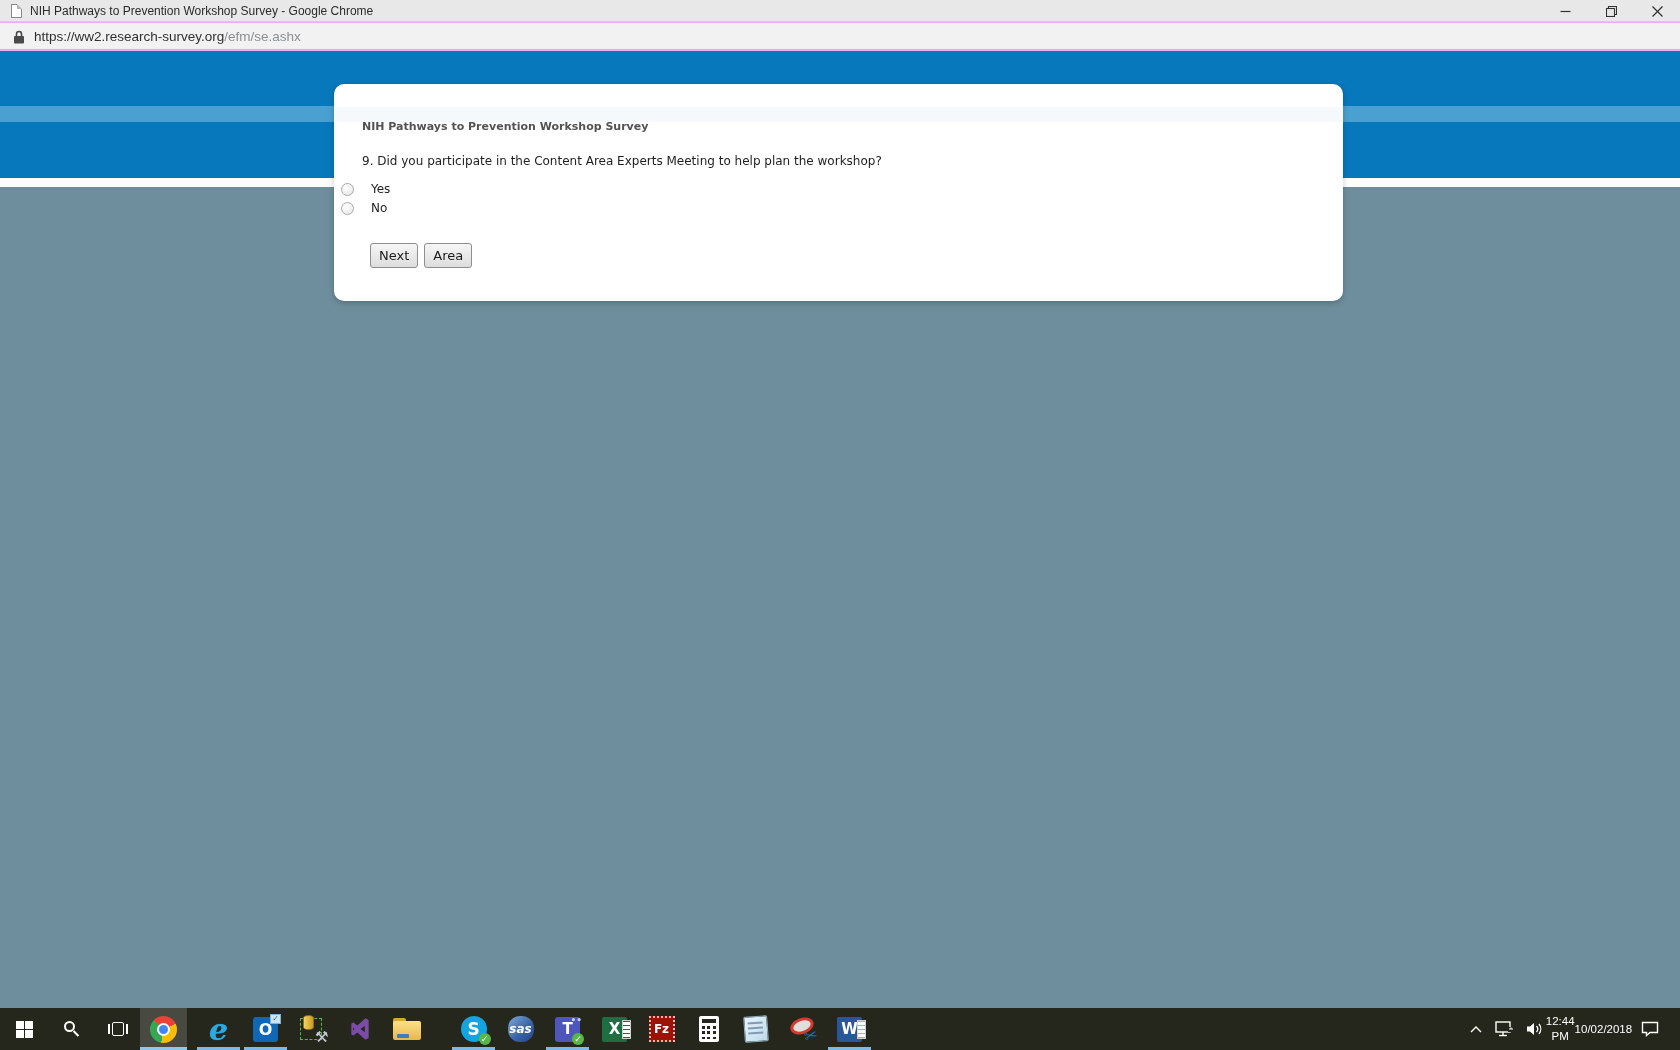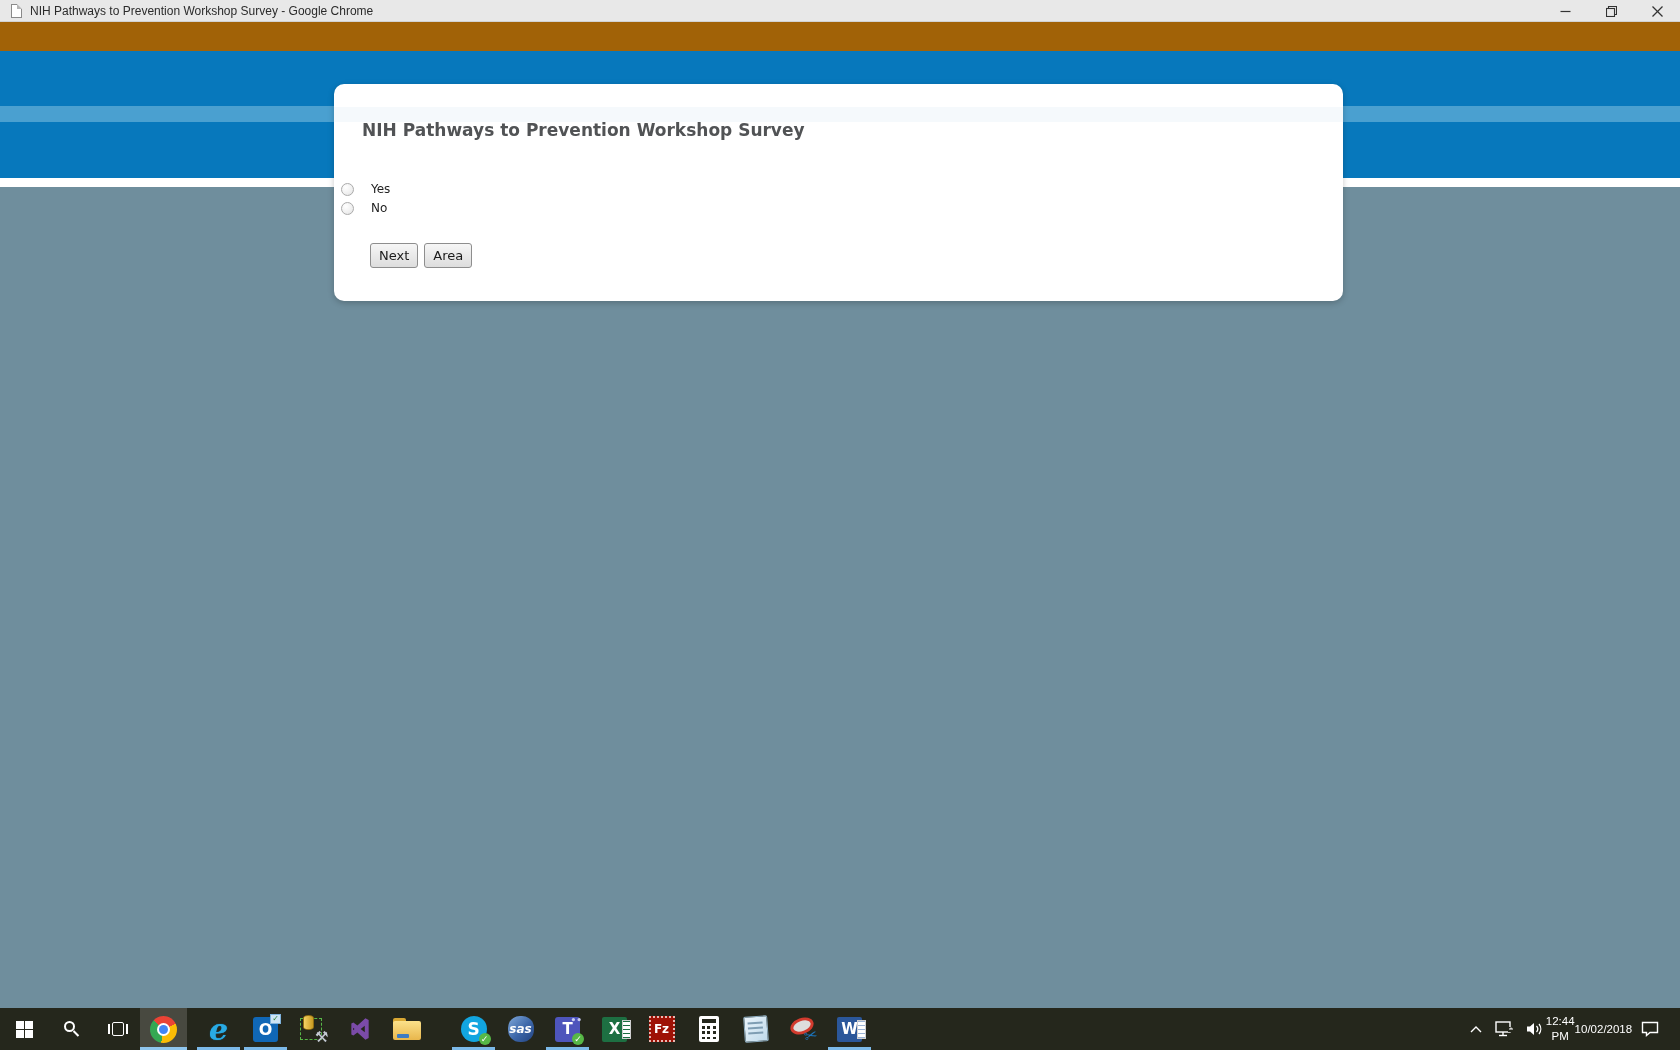--- a/index.html
+++ b/index.html
@@ -1,18 +1,18 @@
 <!DOCTYPE html>
 <html><head>
 <meta charset="utf-8">
 <style>
   * { margin:0; padding:0; box-sizing:border-box; }
   html,body { width:1680px; height:1050px; overflow:hidden; }
   body { font-family:"Liberation Sans", sans-serif; }
-  .screen { position:relative; width:1680px; height:1050px; background:#a16207; }
+  .screen { position:relative; width:1680px; height:1050px; background:#f0abfc; }
 
   
   .titlebar { position:absolute; top:0; left:0; width:1680px; height:22px;
               background:#E8E8E8; border-bottom:1px solid #D2D2D2; }
   .doc-icon { position:absolute; left:11px; top:4px; width:11px; height:14px;
               background:#fff; border:1px solid #8A8A8A; }
   .doc-icon::after { content:''; position:absolute; right:-1px; top:-1px;
               border-style:solid; border-width:0 5px 5px 0;
               border-color:#E8E8E8 #E8E8E8 #B5B5B5 #8A8A8A; }
   .win-title { position:absolute; left:30px; top:4px; font-size:12px; color:#2B2B2B; white-space:nowrap; }
@@ -32,21 +32,21 @@
   .band-blue-1 { position:absolute; top:0;  left:0; width:100%; height:55px; background:#0778BC; }
   .band-light  { position:absolute; top:55px; left:0; width:100%; height:16px; background:#4AA0D0; }
   .band-blue-2 { position:absolute; top:71px; left:0; width:100%; height:56px; background:#0778BC; }
   .band-white  { position:absolute; top:127px; left:0; width:100%; height:9px; background:#FFFFFF; }
 
   
   .card { position:absolute; left:334px; top:33px; width:1009px; height:217px;
           background:#FFFFFF; border-radius:10px; box-shadow:0 2px 6px rgba(0,0,0,0.22); }
   .card-strip { position:absolute; top:23px; left:0; width:100%; height:15px; background:#F5F9FC; }
   .survey-title { position:absolute; left:28px; top:36px; font-family:"DejaVu Sans", sans-serif;
-                  font-size:17px; font-weight:bold; color:#515355; white-space:nowrap; }
+                  font-size:11px; font-weight:bold; color:#515355; white-space:nowrap; }
   .survey-question { position:absolute; left:28px; top:70px; font-family:"DejaVu Sans", sans-serif;
                      font-size:12px; color:#1E1E1E; white-space:nowrap; }
   .opt-row { position:absolute; left:7px; height:18px; display:flex; align-items:center; }
   .opt-row.row-yes { top:96px; }
   .opt-row.row-no  { top:115px; }
   .radio { width:13px; height:13px; border-radius:50%; border:1px solid #ABABAB;
            background:radial-gradient(circle at 35% 30%, #FFFFFF 0%, #EFEFEF 60%, #DDDDDD 100%); }
   .opt-label { margin-left:17px; font-family:"DejaVu Sans", sans-serif; font-size:12px; color:#1E1E1E; }
   .btn-row { position:absolute; left:36px; top:159px; display:flex; gap:6px; }
   .nav-btn { font-family:"DejaVu Sans", sans-serif; font-size:13px; color:#1A1A1A;
@@ -166,30 +166,38 @@
       </div>
       <div class="win-btn">
         <svg width="11" height="11" viewBox="0 0 11 11">
           <line x1="0.5" y1="0.5" x2="10.5" y2="10.5" stroke="#333" stroke-width="1.2"></line>
           <line x1="10.5" y1="0.5" x2="0.5" y2="10.5" stroke="#333" stroke-width="1.2"></line>
         </svg>
       </div>
     </div>
   </div>
 
+  <div class="addressbar">
+    <svg class="lock-icon" width="12" height="14" viewBox="0 0 12 14">
+      <rect x="1" y="6" width="10" height="7.5" rx="1" fill="#4A4A4A"></rect>
+      <path d="M3.5 6 V4 a2.5 2.5 0 0 1 5 0 V6" fill="none" stroke="#4A4A4A" stroke-width="1.6"></path>
+    </svg>
+    <span class="url"><span>https://ww2.research-survey.org</span><span class="path">/efm/se.ashx</span></span>
+  </div>
 
   <div class="page">
     <div class="band-blue-1"></div>
     <div class="band-light"></div>
     <div class="band-blue-2"></div>
     <div class="band-white"></div>
 
     <div class="card">
       <div class="card-strip"></div>
       <div class="survey-title">NIH Pathways to Prevention Workshop Survey</div>
+      <div class="survey-question">9. Did you participate in the Content Area Experts Meeting to help plan the workshop?</div>
 
       <div class="opt-row row-yes">
         <span class="radio"></span>
         <span class="opt-label">Yes</span>
       </div>
       <div class="opt-row row-no">
         <span class="radio"></span>
         <span class="opt-label">No</span>
       </div>
 

